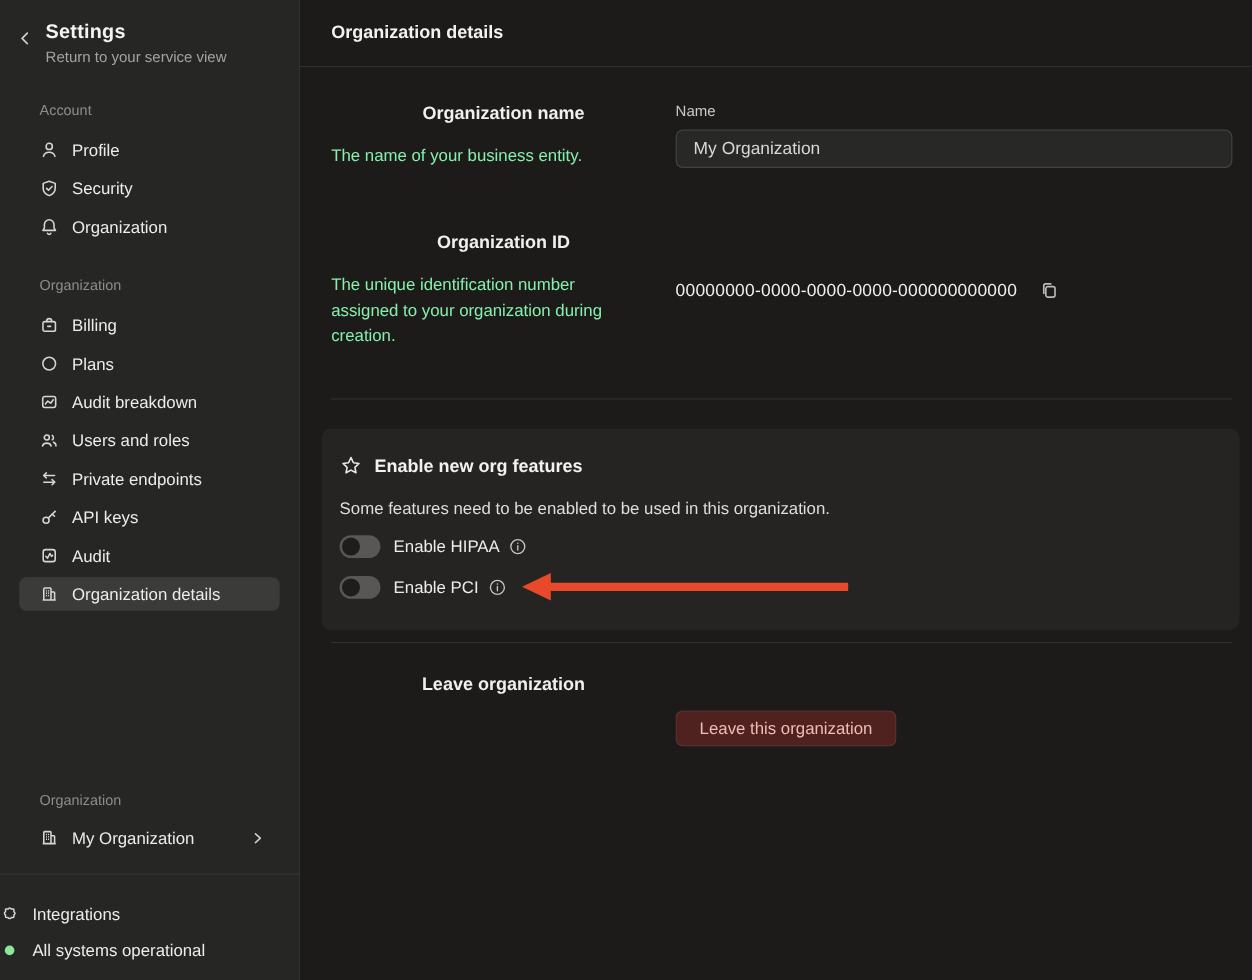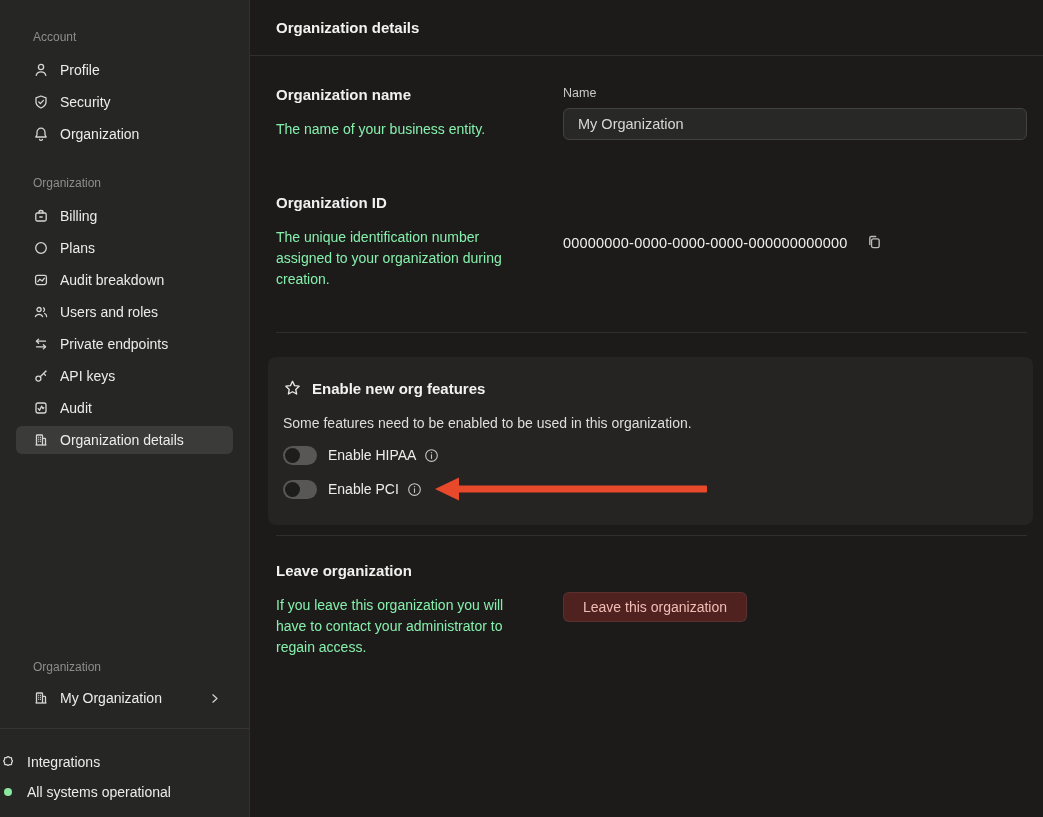--- a/index.html
+++ b/index.html
@@ -43,21 +43,21 @@
 
   
   .main { flex:1; display:flex; flex-direction:column; background:#1c1b1a; overflow:hidden; }
   .main-header {
     height:56px; min-height:56px; display:flex; align-items:center;
     padding:0 26px; border-bottom:1px solid #302f2d;
   }
   .main-header h1 { font-size:15px; font-weight:bold; color:#f2f2f2; }
   .content { padding:0 16px 0 26px; }
   .row { display:grid; grid-template-columns:287px 1fr; }
-  .row h3 { font-size:15px; font-weight:bold; color:#f0f0f0; }
+  .row h3 { font-size:15px; font-weight:bold; color:#f0f0f0;text-align:center; }
   .row .desc { font-size:14px; color:#86efac; line-height:21px; margin-top:16px; max-width:260px; }
   .row-name { padding-top:30px; padding-bottom:24px; }
   .row-id { padding-top:30px; padding-bottom:42px; border-bottom:1px solid #302f2d; }
   .field-label { font-size:12.5px; color:#c9c9c8; margin-bottom:8px; }
   .text-input {
     width:464px; height:32px; background:#282827; border:1px solid #424241;
     border-radius:6px; color:#d8d8d7; font-size:14.5px; padding:0 14px;
     font-family:"Liberation Sans","DejaVu Sans",sans-serif; outline:none;
   }
   .id-value-wrap { display:flex; align-items:center; margin-top:40px; }
@@ -87,20 +87,31 @@
     font-family:"Liberation Sans","DejaVu Sans",sans-serif; cursor:pointer;
   }
   svg { display:block; }
 </style>
 </head>
 <body>
 
 <div class="app">
 
   <aside class="sidebar">
+    <div class="sidebar-header">
+      <span class="back-btn">
+        <svg width="14" height="14" viewBox="0 0 16 16" fill="none" stroke="currentColor" stroke-width="1.6" stroke-linecap="round" stroke-linejoin="round">
+            <path d="M10 3 L5 8 L10 13"></path>
+          </svg>
+      </span>
+      <div class="sb-titles">
+        <div class="sb-title">Settings</div>
+        <div class="sb-subtitle">Return to your service view</div>
+      </div>
+    </div>
 
     <div class="section-label first">Account</div>
 
     <div class="nav-item">
       <span class="icn">
         <svg width="16" height="16" viewBox="0 0 16 16" fill="none" stroke="currentColor" stroke-width="1.3" stroke-linecap="round">
             <circle cx="8" cy="5" r="2.6"></circle>
             <path d="M3.2 13.3 a4.9 4.3 0 0 1 9.6 0"></path>
           </svg>
       </span>
@@ -324,21 +335,20 @@
                   <rect x="22" y="9.6" width="250" height="6.8" rx="1" fill="#e8492b"></rect>
                 </svg>
             </span>
           </div>
         </div>
       </div>
 
       <div class="row row-leave">
         <div>
           <h3>Leave organization</h3>
-          <p class="desc">If you leave this organization you will have to contact your administrator to regain access.</p>
         </div>
         <div style="padding-top:30px;">
           <button class="danger-btn">Leave this organization</button>
         </div>
       </div>
 
     </div>
   </main>
 </div>
 

